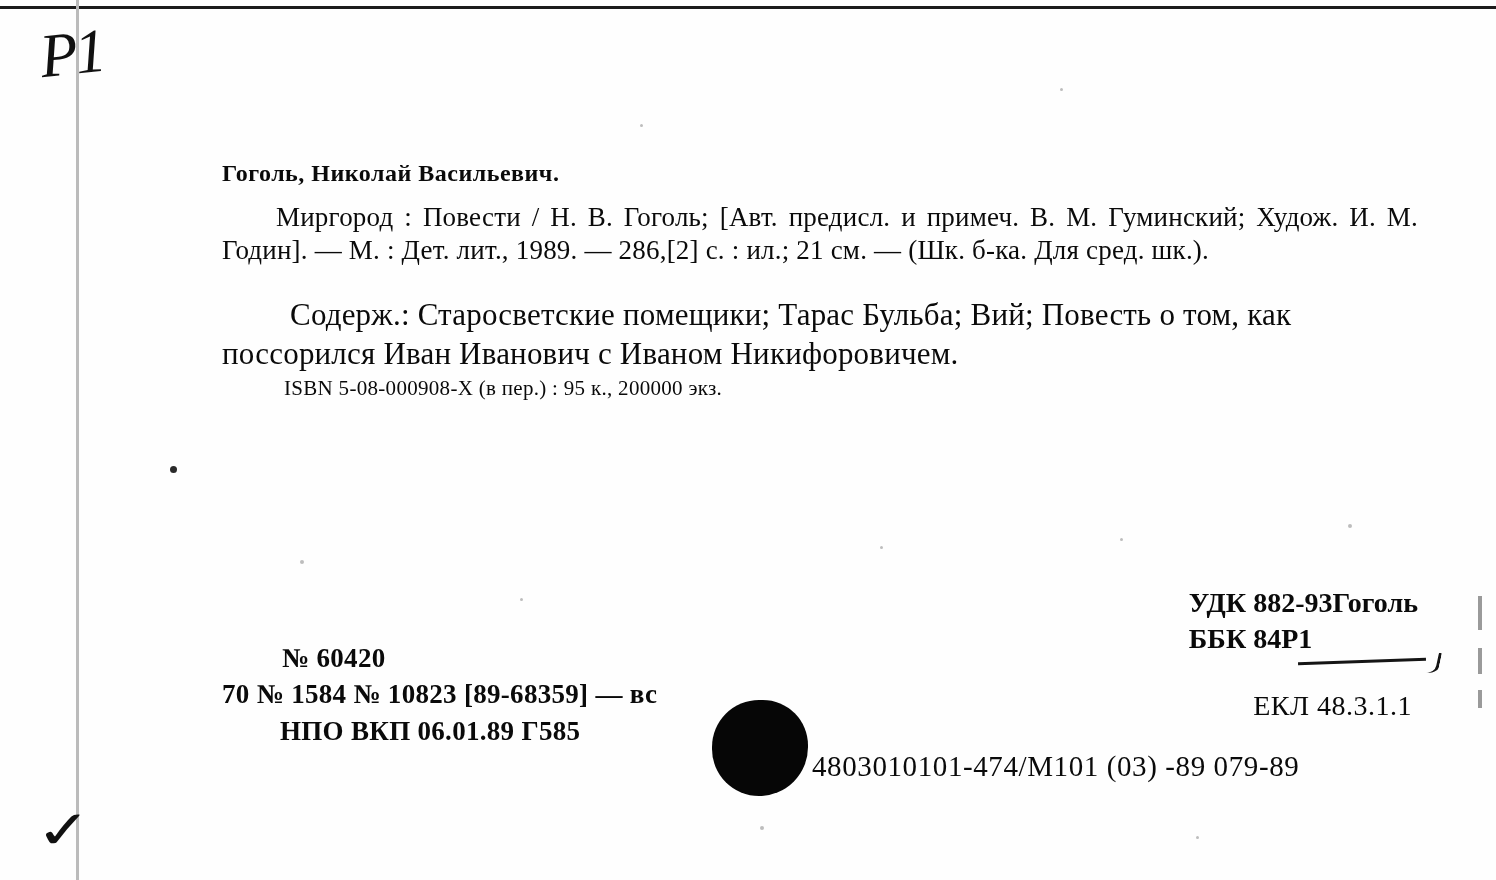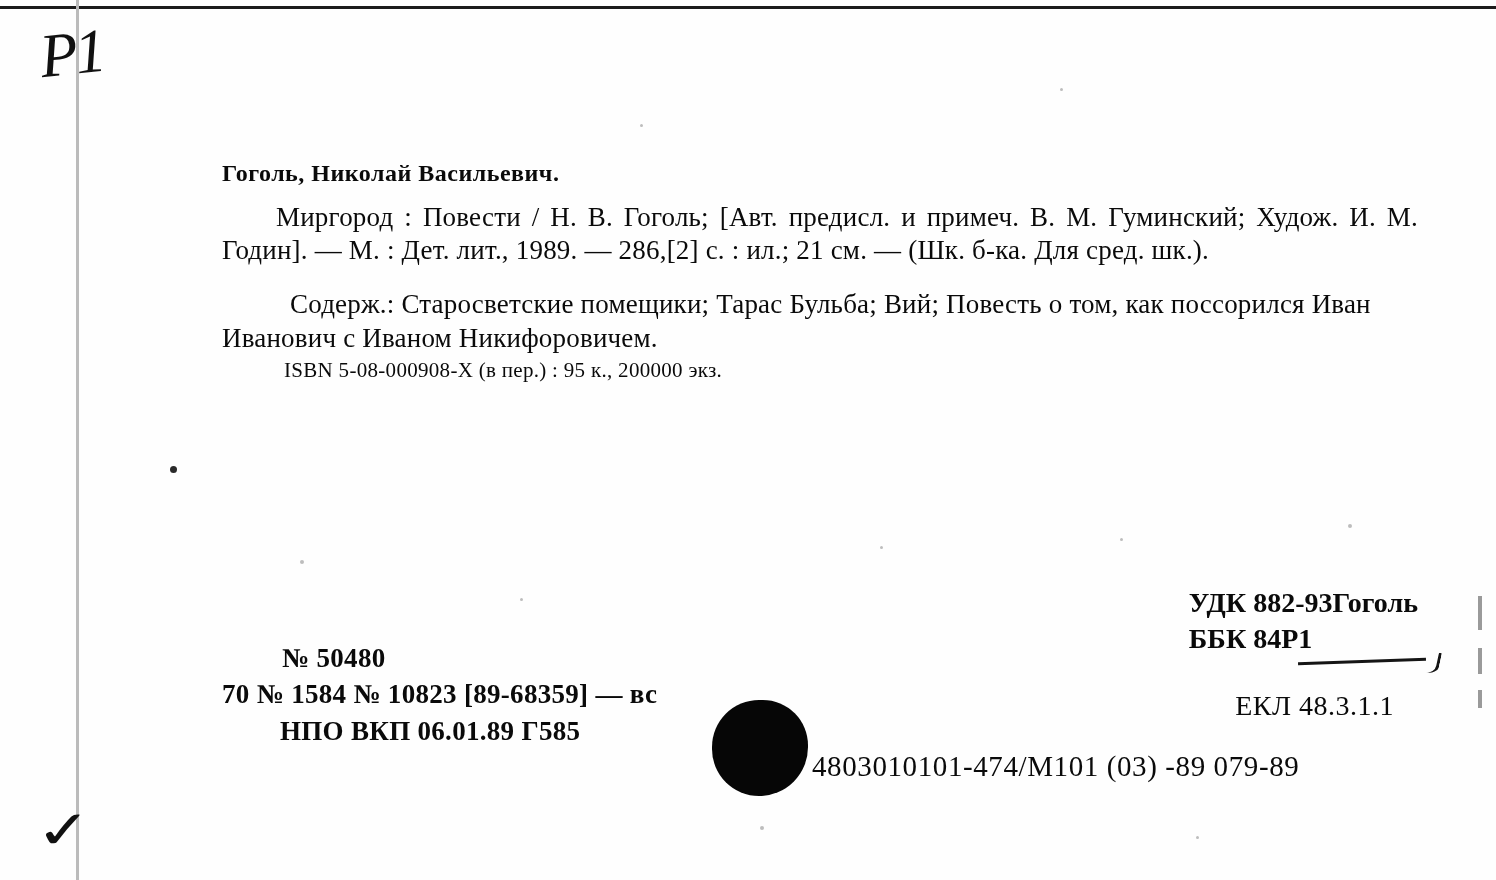--- a/index.html
+++ b/index.html
@@ -82,23 +82,23 @@
     font-size: 27px;
     line-height: 1.22;
     text-align: justify;
     letter-spacing: 0.2px;
   }
   .body-block .indent {
     display: inline-block;
     width: 54px;
   }
   .contents-block {
-    font-size: 27px;
+    font-size: 31px;
     line-height: 1.28;
-    margin-top: 20px;
+    margin-top: 28px;
     letter-spacing: 0.2px;
   }
   .contents-block .indent {
     display: inline-block;
     width: 68px;
   }
   .isbn-line {
     font-size: 21px;
     margin-top: 2px;
     padding-left: 62px;
@@ -133,21 +133,21 @@
     top: 650px;
     width: 26px;
     height: 22px;
     border-right: 3px solid #151515;
     border-radius: 0 0 40% 0;
     transform: rotate(12deg);
   }
 
   .ekl {
     position: absolute;
-    right: 102px;
+    right: 84px;
     top: 690px;
     font-size: 28px;
     letter-spacing: 0.5px;
     text-align: right;
   }
 
   
   .register-block {
     position: absolute;
     left: 222px;
@@ -218,21 +218,21 @@
   <div class="class-block">
     <div>УДК 882-93Гоголь</div>
     <div class="bbk">ББК 84Р1</div>
   </div>
   <div class="class-underline"></div>
   <div class="class-tail"></div>
 
   <div class="ekl">ЕКЛ 48.3.1.1</div>
 
   <div class="register-block">
-    <div class="r1">№ 50480</div>
+    <div class="r1">№ 60420</div>
     <div class="r2">70 № 1584 № 10823 [89-68359] — вс</div>
     <div class="r3">НПО ВКП 06.01.89 Г585</div>
   </div>
 
   <div class="ink-blot"></div>
 
   <div class="code-line">4803010101-474/М101 (03) -89 079-89</div>
 
   <div class="speck" style="left:170px;top:466px;width:7px;height:7px;background:#2a2a2a;"></div>
   <div class="speck" style="left:300px;top:560px;width:4px;height:4px;"></div>

